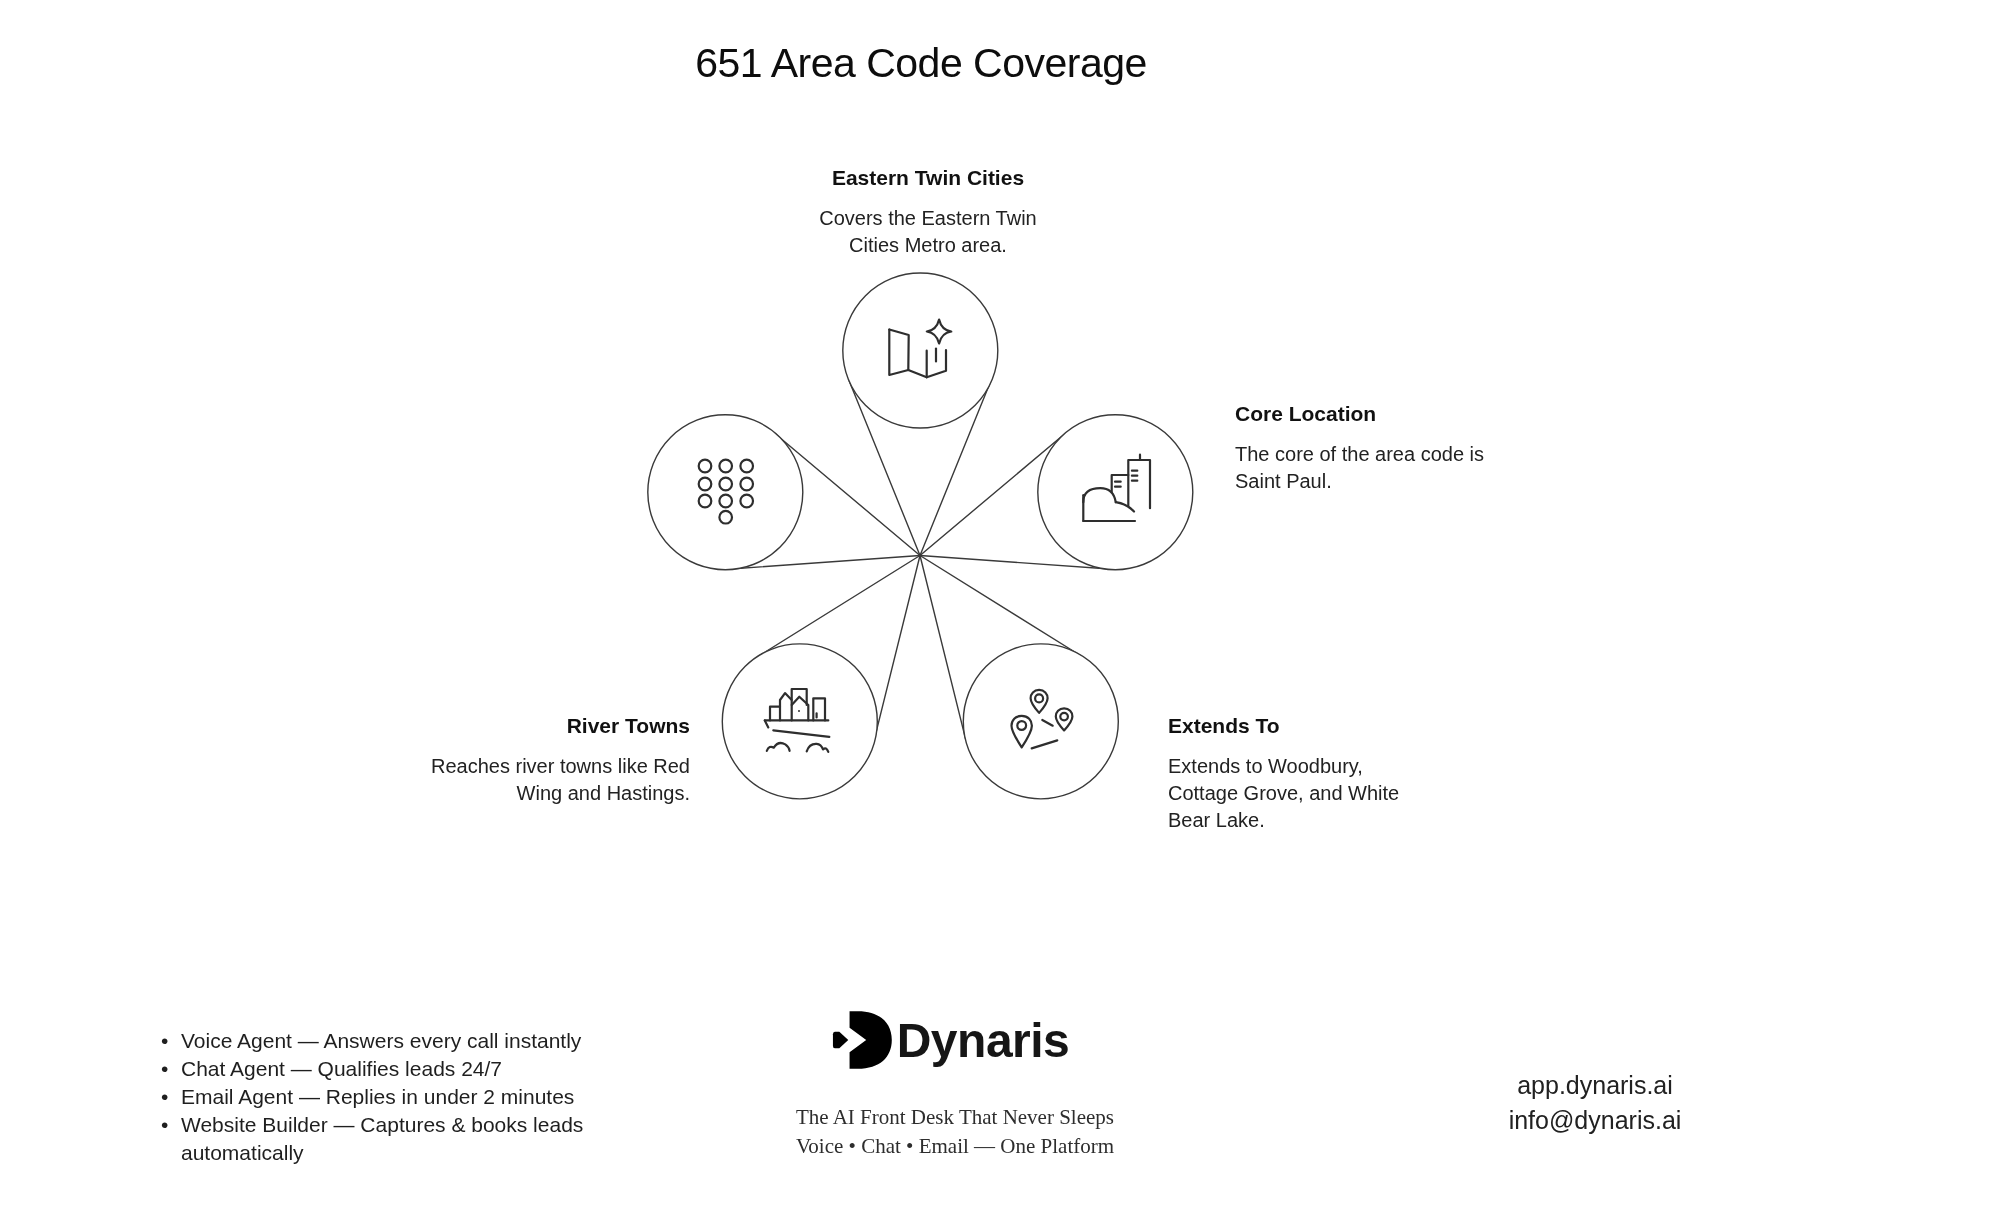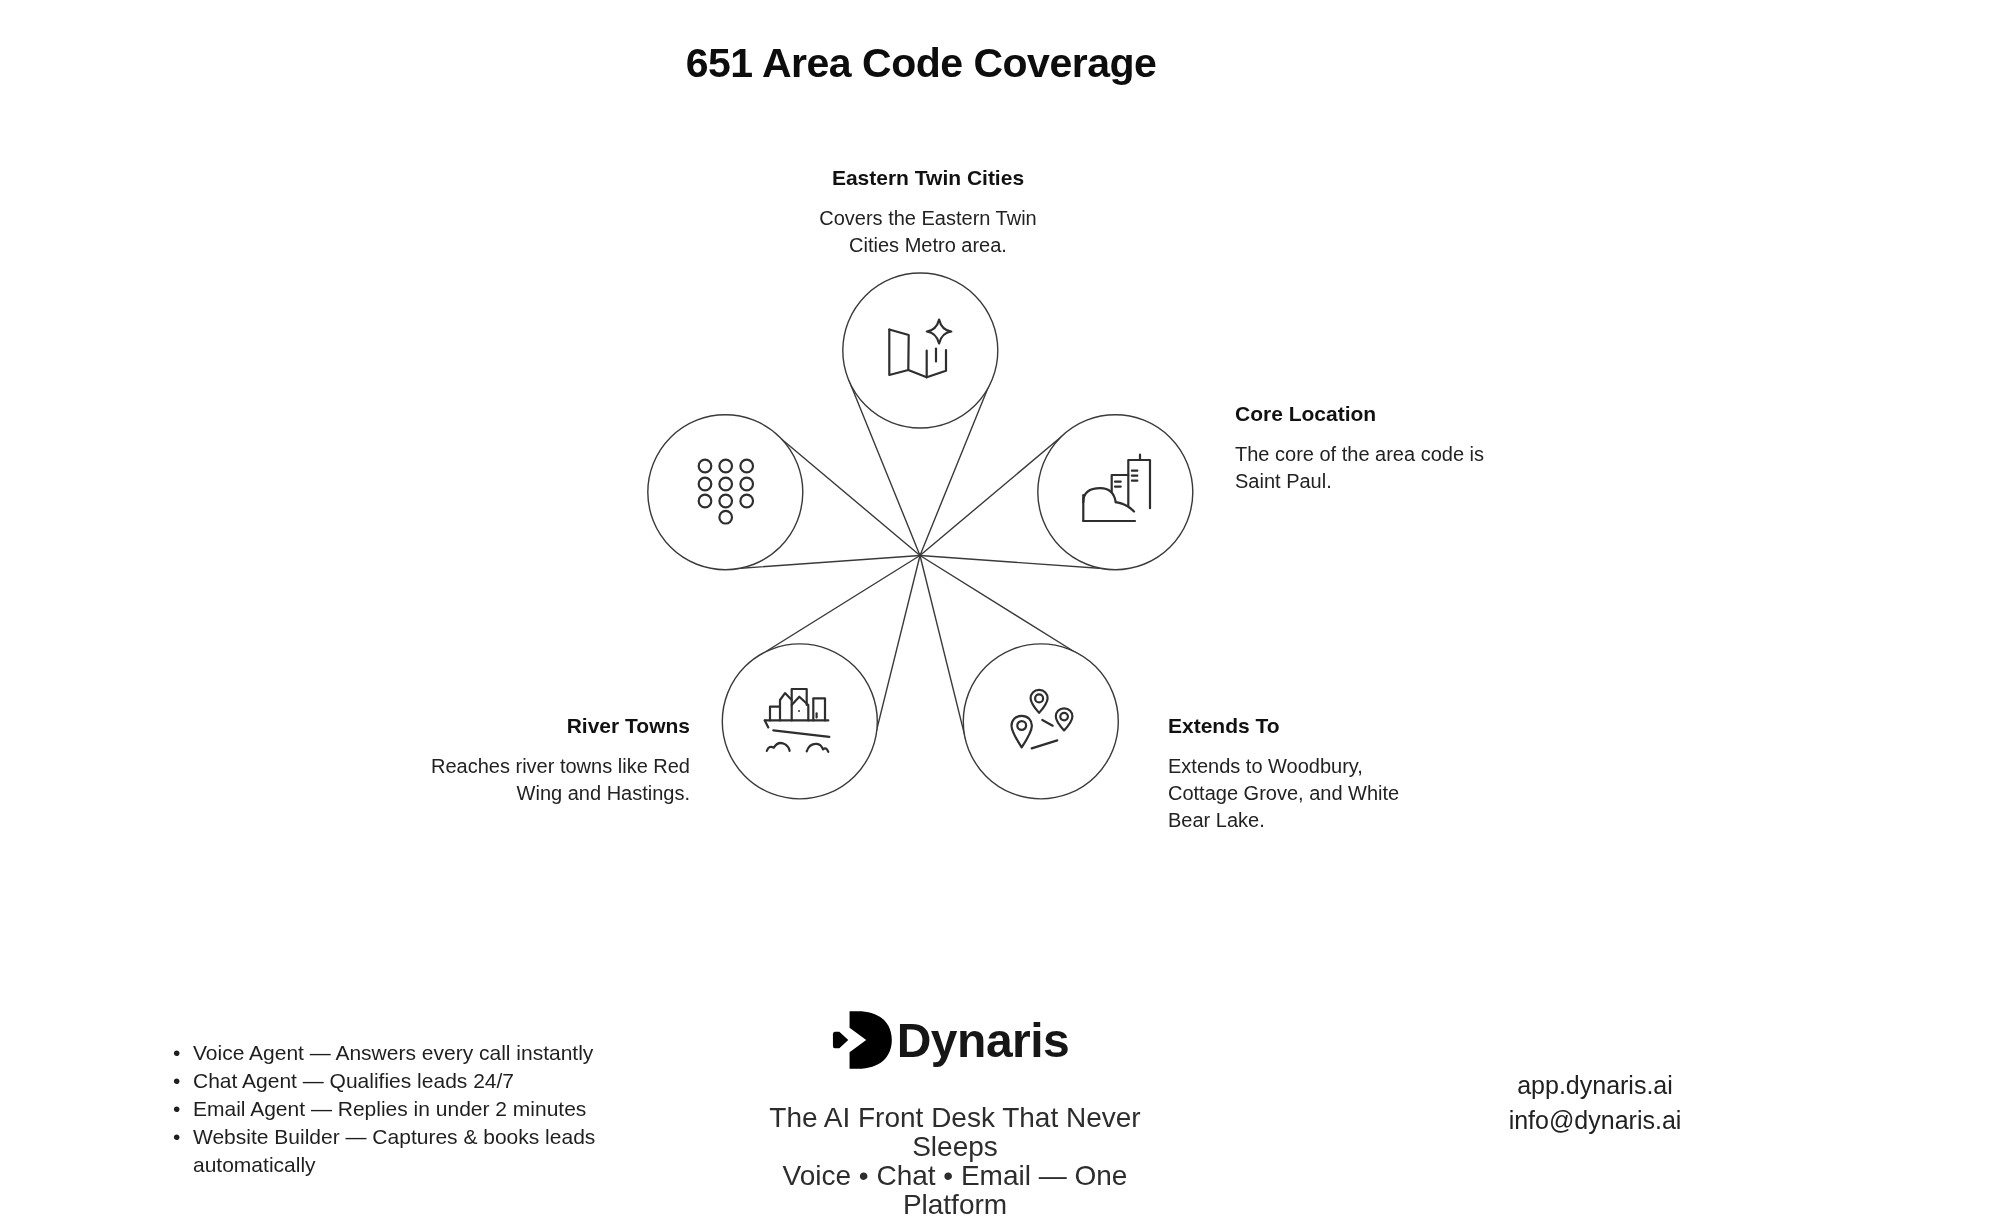--- a/index.html
+++ b/index.html
@@ -2,47 +2,47 @@
 <html><head>
 <meta charset="utf-8">
 <style>
   html,body{margin:0;padding:0;background:#ffffff;}
   .canvas{
     position:relative;width:1999px;height:1229px;background:#ffffff;overflow:hidden;
     font-family:"Liberation Sans", sans-serif;color:#1a1a1a;
   }
   .title{
     position:absolute;top:40px;left:421px;width:1000px;margin:0;
-    text-align:center;font-size:41px;font-weight:700;color:#0d0d0d;letter-spacing:-0.5px;
+    text-align:center;font-size:41px;font-weight:400;color:#0d0d0d;letter-spacing:-0.5px;
   }
   .diagram{position:absolute;left:0;top:0;}
   .node{position:absolute;}
   .node-heading{font-size:21px;font-weight:700;line-height:27px;color:#111;margin:0 0 14px 0;}
   .node-body{font-size:20px;line-height:27px;color:#222;white-space:pre-line;margin:0;}
   .node-top{left:728px;top:164px;width:400px;text-align:center;}
   .node-left{left:292px;top:416px;width:330px;text-align:right;}
   .node-right{left:1235px;top:400px;width:340px;text-align:left;}
   .node-bl{left:340px;top:712px;width:350px;text-align:right;}
   .node-br{left:1168px;top:712px;width:340px;text-align:left;}
 
   .features{
-    position:absolute;left:155px;top:1023px;width:445px;margin:16px;padding:0;list-style:none;
+    position:absolute;left:155px;top:1023px;width:445px;margin:4px;padding:0;list-style:none;
     font-size:21px;line-height:28px;color:#1f1f1f;
   }
   .features li{position:relative;padding-left:22px;}
   .features li::before{content:"•";position:absolute;left:2px;top:0;}
 
   .brand-row{
     position:absolute;left:740px;top:1004px;width:420px;height:72px;
     display:flex;align-items:center;justify-content:center;gap:2px;
   }
   .brand-name{font-size:48px;font-weight:700;color:#161616;letter-spacing:-0.5px;}
   .taglines{
     position:absolute;left:735px;top:1103px;width:440px;text-align:center;
-    font-size:28px;line-height:29px;color:#2d2d2d;
+    font-size:21px;line-height:29px;color:#2d2d2d;font-family:Liberation Serif, serif;
   }
   .contact{
     position:absolute;left:1420px;top:1048px;width:350px;text-align:center;
     font-size:25px;line-height:35px;color:#212121;margin-top:20px;
   }
 </style>
 </head>
 <body>
 
 <div class="canvas">

